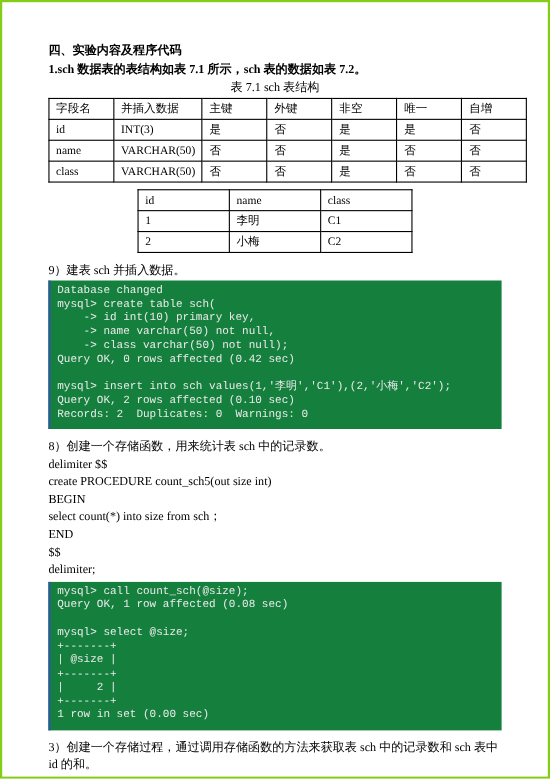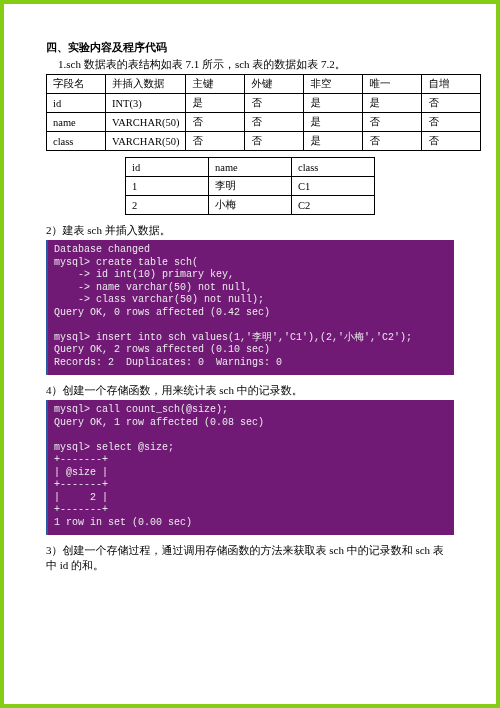--- a/index.html
+++ b/index.html
@@ -7,30 +7,30 @@
     background: #fff;
     font-family: "SimSun", "宋体", serif;
     font-size: 11px;
     color: #000;
   }
   .page {
     width: 500px;
     height: 708px;
     box-sizing: border-box;
     padding: 36px 42px 0 42px;
-    border: 4px solid #84cc16;
+    border: 2px solid #84cc16;
     overflow: hidden;
   }
   .heading {
     font-weight: bold;
     margin: 0 0 2px 0;
   }
   .sub {
-    font-weight: normal;
-    margin: 0 0 2px 12px;
+    font-weight: bold;
+    margin: 0 0 2px 0;
   }
   .caption {
     text-align: center;
     margin: 2px 0 2px 0;
   }
   table {
     border-collapse: collapse;
     margin: 2px auto 6px auto;
     padding-left: 24px;
   }
@@ -42,21 +42,21 @@
     text-align: left;
   }
   .t71 td { min-width: 46px; }
   .t72 td:nth-child(1){ width:70px;}
   .t72 td:nth-child(2){ width:70px;}
   .t72 td:nth-child(3){ width:70px;}
   .step {
     margin: 8px 0 2px 0;
   }
   .terminal {
-    background: #701a75;
+    background: #15803d;
     color: #eaeaea;
     font-family: "Courier New", monospace;
     font-size: 10px;
     padding: 4px 6px 6px 6px;
     white-space: pre;
     line-height: 1.25;
     margin: 2px 0 4px 0;
     border-left: 2px solid #2b5aa0;
   }
   .codeblock {
@@ -67,20 +67,21 @@
     margin: 2px 0;
   }
 </style>
 </head>
 <body>
 
 <div class="page">
 
   <div class="heading">四、实验内容及程序代码</div>
   <div class="sub">1.sch 数据表的表结构如表 7.1 所示，sch 表的数据如表 7.2。</div>
+  <div class="caption">表 7.1   sch  表结构</div>
 
   <table class="t71">
     <tbody>
         <tr>
       <td>字段名</td>
       <td>并插入数据</td>
       <td>主键</td>
       <td>外键</td>
       <td>非空</td>
       <td>唯一</td>
@@ -130,33 +131,40 @@
           <td>C1</td>
     </tr>
     <tr>
       <td>2</td>
           <td>小梅</td>
           <td>C2</td>
     </tr>
   </tbody>
     </table>
 
-  <div class="step">2）建表 sch 并插入数据。</div>
+  <div class="step">9）建表 sch 并插入数据。</div>
   <div class="terminal">Database changed
 mysql&gt; create table sch(
     -&gt; id int(10) primary key,
     -&gt; name varchar(50) not null,
     -&gt; class varchar(50) not null);
 Query OK, 0 rows affected (0.42 sec)
 
 mysql&gt; insert into sch values(1,'李明','C1'),(2,'小梅','C2');
 Query OK, 2 rows affected (0.10 sec)
 Records: 2  Duplicates: 0  Warnings: 0</div>
 
-  <div class="step">4）创建一个存储函数，用来统计表 sch 中的记录数。</div>
+  <div class="step">8）创建一个存储函数，用来统计表 sch 中的记录数。</div>
+  <div class="codeblock">delimiter $$
+create PROCEDURE count_sch5(out size int)
+BEGIN
+select count(*) into size from sch；
+END
+$$
+delimiter;</div>
   <div class="terminal">mysql&gt; call count_sch(@size);
 Query OK, 1 row affected (0.08 sec)
 
 mysql&gt; select @size;
 +-------+
 | @size |
 +-------+
 |     2 |
 +-------+
 1 row in set (0.00 sec)</div>

